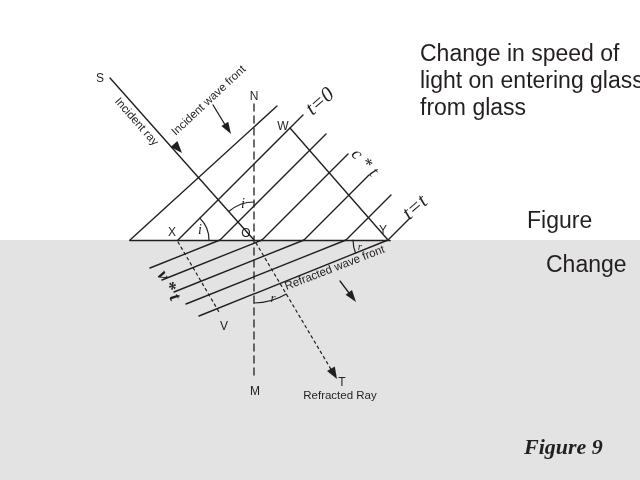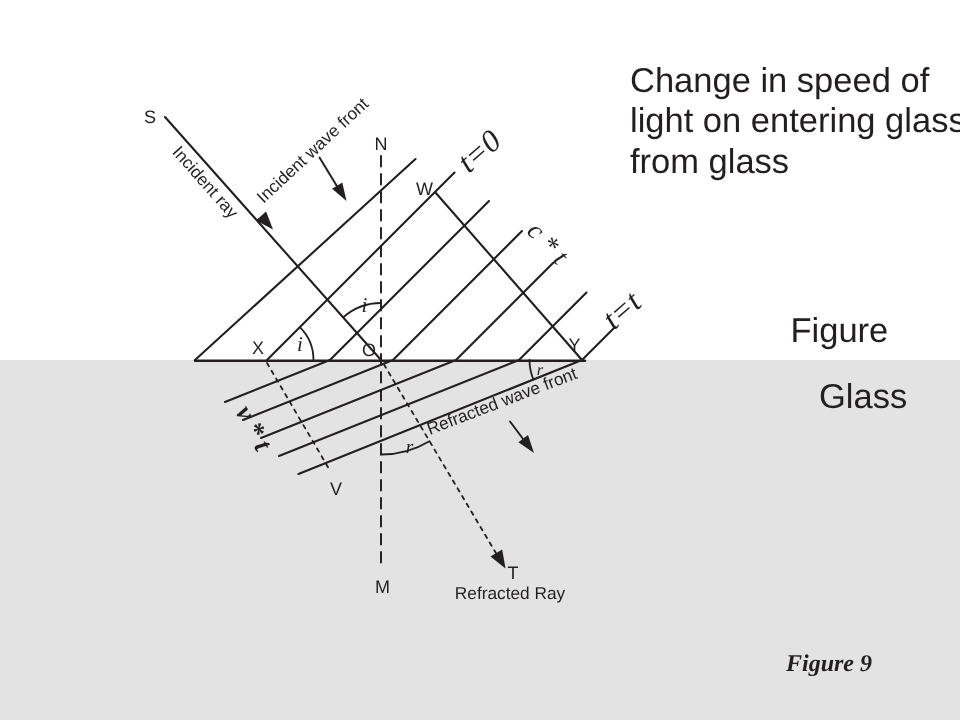--- a/index.html
+++ b/index.html
@@ -9,21 +9,21 @@
   }
   #diagram-svg{position:absolute;left:0;top:0;}
   .pt-label{font-family:"Liberation Sans",sans-serif;font-size:12px;fill:#231f20;}
   .small-label{font-family:"Liberation Sans",sans-serif;font-size:11.5px;fill:#231f20;}
   .math-label{font-family:"Liberation Serif",serif;font-style:italic;fill:#231f20;}
   .angle-label{font-family:"Liberation Serif",serif;font-style:italic;fill:#231f20;}
   .txt{position:absolute;white-space:nowrap;color:#231f20;}
   #title-block{left:420px;top:40px;font-size:23px;line-height:27px;font-weight:400;}
   #vacuum-label{left:527px;top:207px;font-size:23px;}
   #glass-label{left:546px;top:251px;font-size:23px;}
-  #figure-caption{left:524px;top:434px;font-size:16px;font-style:italic;font-family:"Liberation Serif",serif;font-weight:600;}
+  #figure-caption{left:524px;top:434px;font-size:22px;font-style:italic;font-family:"Liberation Serif",serif;font-weight:600;}
 </style>
 </head>
 <body>
 
 <div id="stage">
 
   <svg id="diagram-svg" width="640" height="480" viewBox="0 0 640 480">
 
     <rect x="0" y="240" width="640" height="240" fill="#e3e3e3"></rect>
 
@@ -98,16 +98,16 @@
     <text class="angle-label" x="360" y="250" font-size="11" text-anchor="middle">r</text>
   </svg>
 
   <div class="txt" id="title-block">
     <div>Change in speed of</div>
     <div>light on entering glass</div>
     <div>from glass</div>
   </div>
 
   <div class="txt" id="vacuum-label">Figure</div>
-  <div class="txt" id="glass-label">Glass</div>
+  <div class="txt" id="glass-label">Change</div>
   <div class="txt" id="figure-caption">Figure 9</div>
 
 </div>
 
 </body></html>

